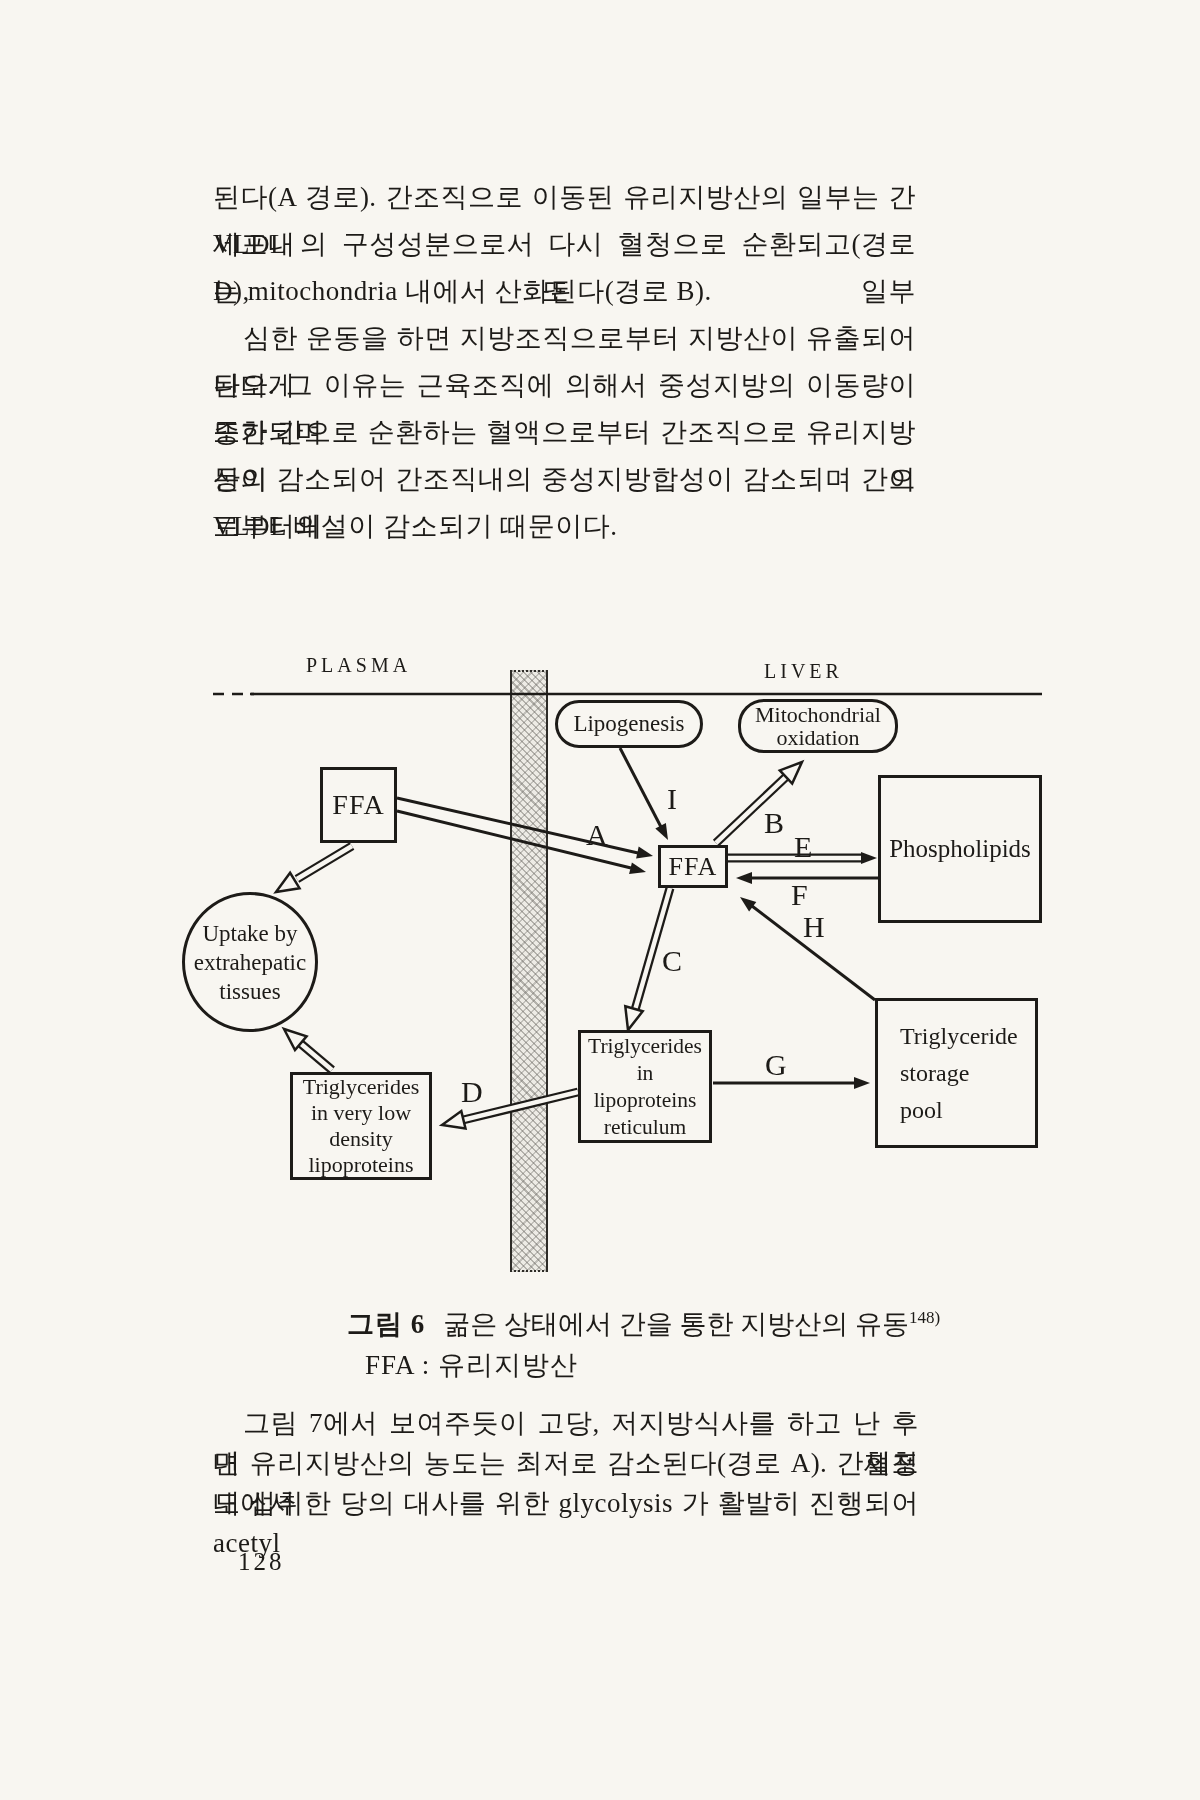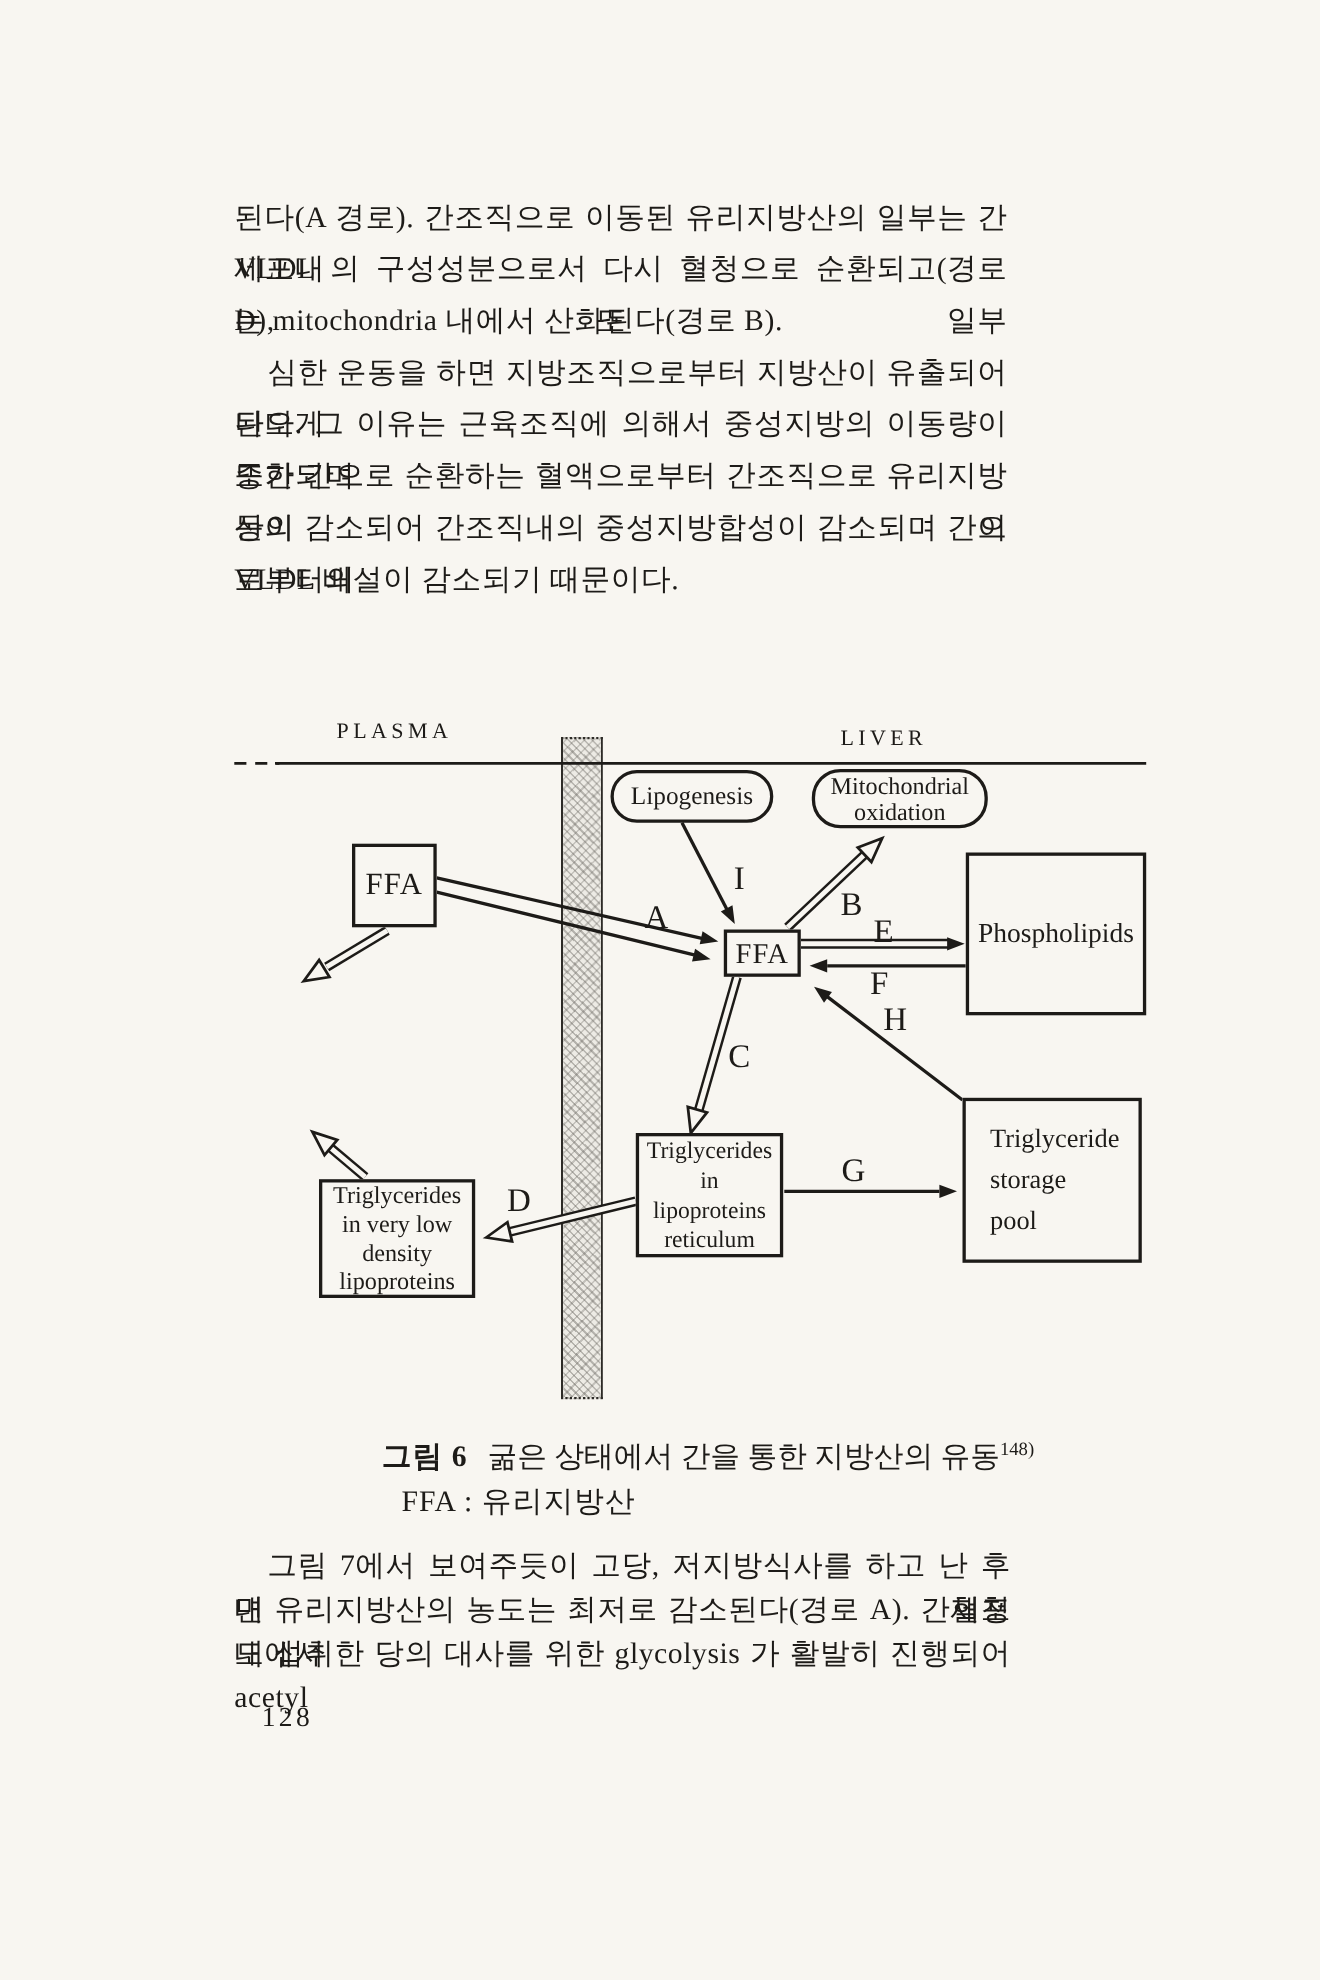--- a/index.html
+++ b/index.html
@@ -186,20 +186,25 @@
   </div>
   <div class="node ffa-plasma">
     <span>FFA</span>
   </div>
   <div class="node ffa-liver">
     <span>FFA</span>
   </div>
   <div class="node phospholipids">
     <span>Phospholipids</span>
   </div>
+  <div class="node uptake">
+    <span>Uptake by</span>
+    <span>extrahepatic</span>
+    <span>tissues</span>
+  </div>
   <div class="node vldl">
     <span>Triglycerides</span>
     <span>in very low</span>
     <span>density</span>
     <span>lipoproteins</span>
   </div>
   <div class="node er">
     <span>Triglycerides</span>
     <span>in</span>
     <span>lipoproteins</span>

